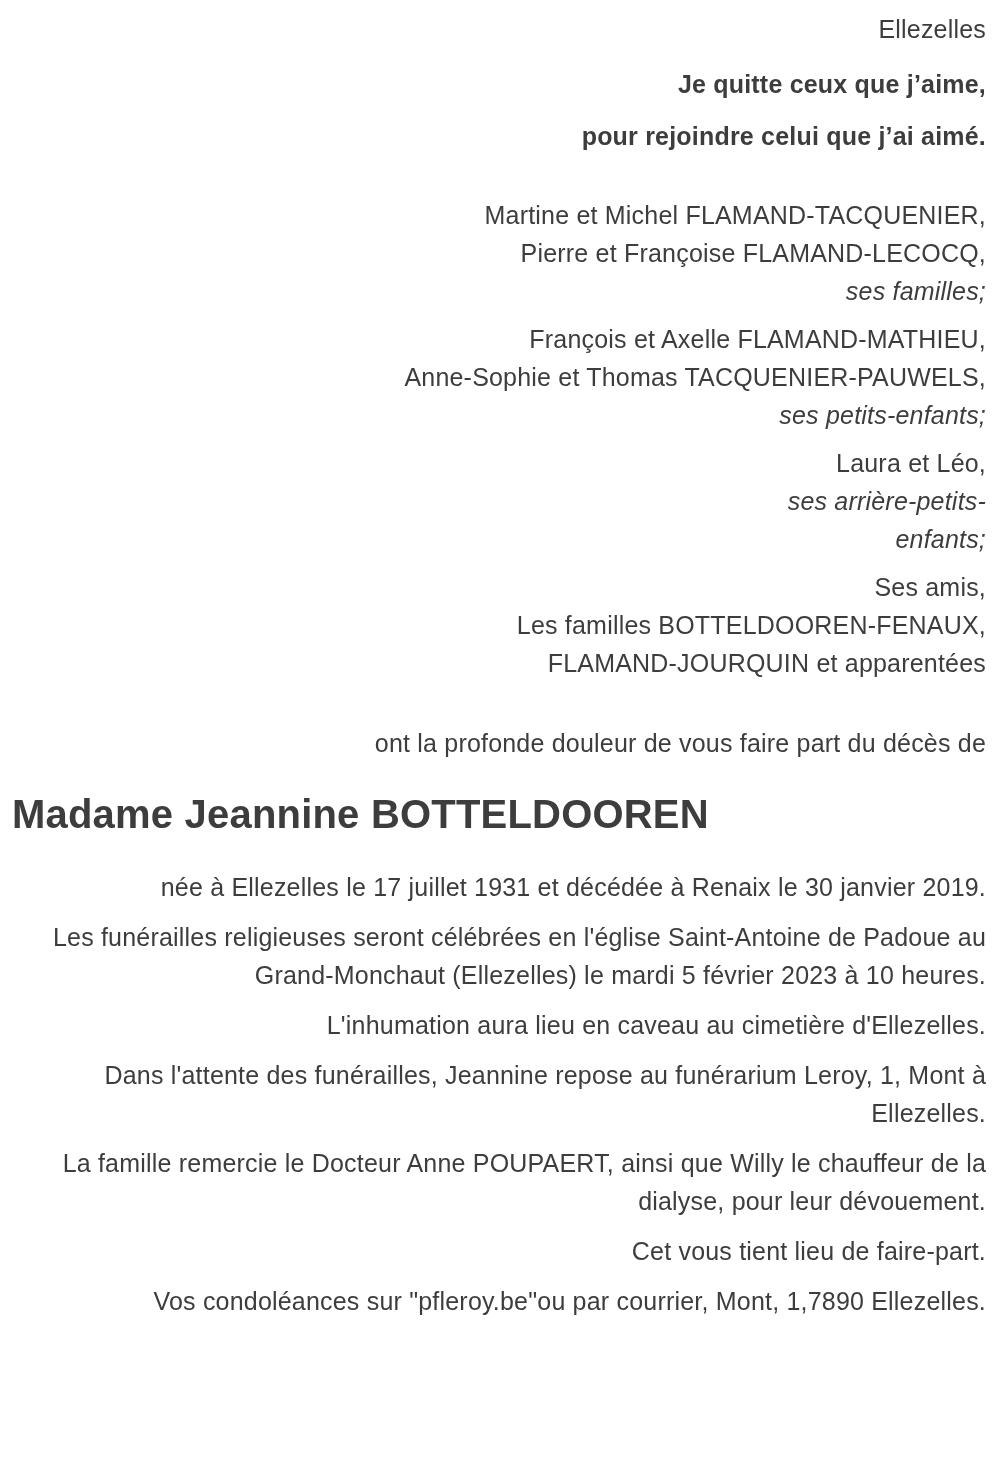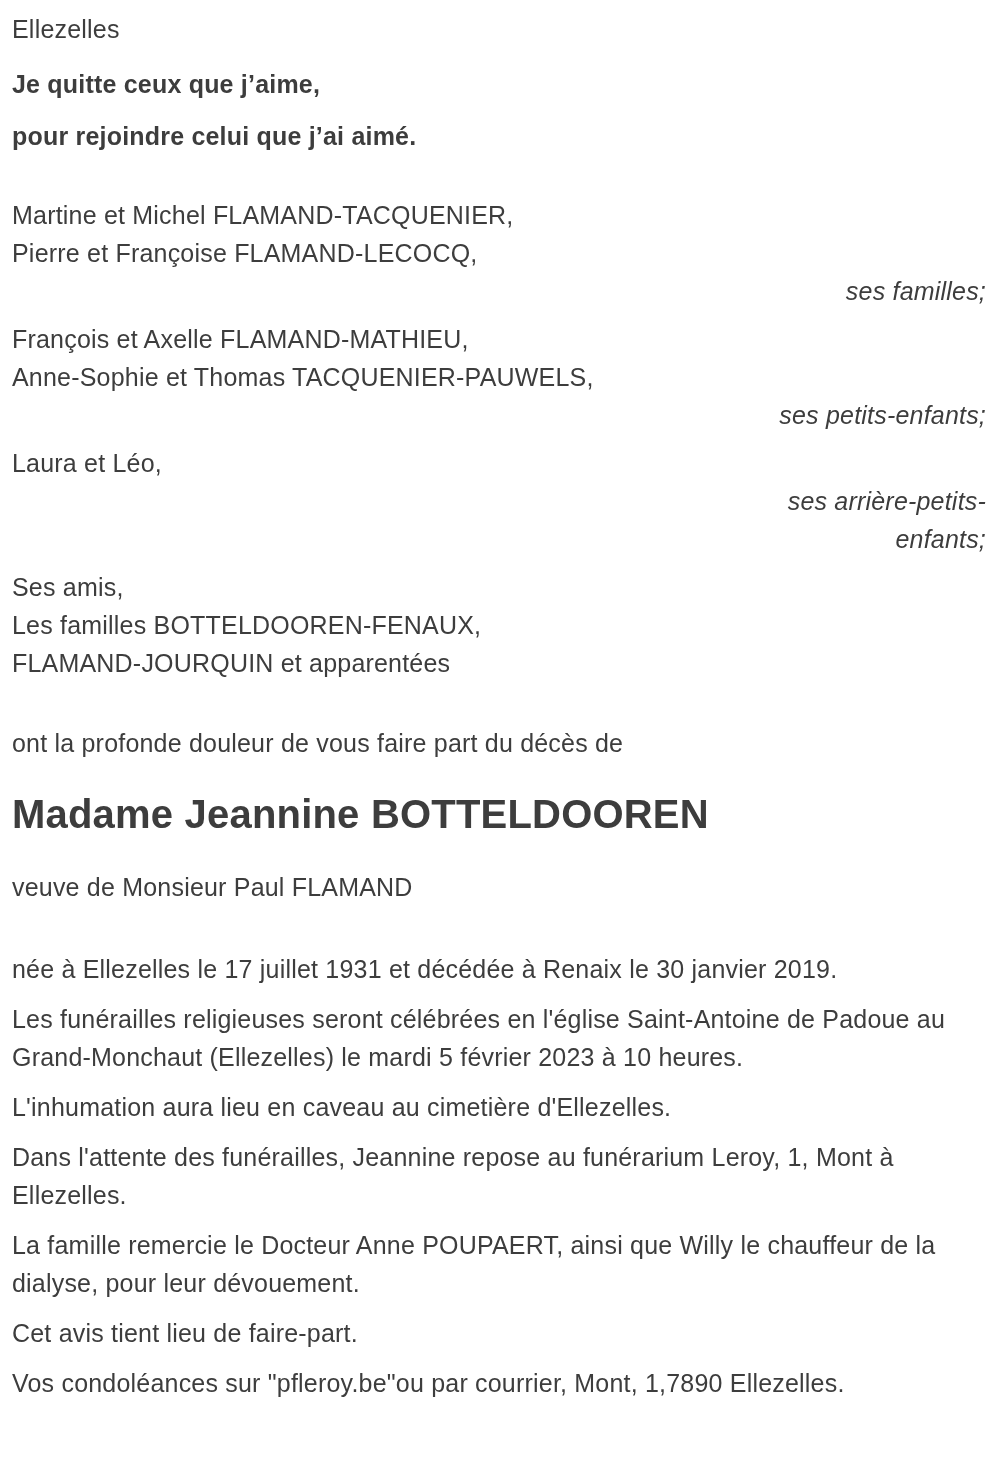--- a/index.html
+++ b/index.html
@@ -12,21 +12,21 @@
     color: #3d3d3d;
   }
   .page {
     position: relative;
     width: 1000px;
     min-height: 1463px;
     box-sizing: border-box;
     padding: 10px 14px 20px 12px;
     background: #ffffff;
   }
-  p { margin: 0; }
+  p { margin: 0; text-align: right; }
   .body-line {
     font-size: 25px;
     line-height: 38px;
     letter-spacing: 0.2px;
   }
   .location {
     margin-bottom: 10px;
   }
   .epigraph {
     font-size: 25px;
@@ -107,25 +107,24 @@
   <div class="friends-block">
     <p class="body-line">Ses amis,</p>
     <p class="body-line">Les familles BOTTELDOOREN-FENAUX,</p>
     <p class="body-line">FLAMAND-JOURQUIN et apparentées</p>
   </div>
 
   <p class="body-line intro">ont la profonde douleur de vous faire part du décès de</p>
 
   <h1 class="deceased">Madame Jeannine BOTTELDOOREN</h1>
 
-  <p class="body-line widow">veuve de Monsieur Paul FLAMAND</p>
 
   <div class="details">
     <p class="detail">née à Ellezelles le 17 juillet 1931 et décédée à Renaix le 30 janvier 2019.</p>
     <p class="detail">Les funérailles religieuses seront célébrées en l'église Saint-Antoine de Padoue au Grand-Monchaut (Ellezelles) le mardi 5 février 2023 à 10 heures.</p>
     <p class="detail">L'inhumation aura lieu en caveau au cimetière d'Ellezelles.</p>
     <p class="detail">Dans l'attente des funérailles, Jeannine repose au funérarium Leroy, 1, Mont à Ellezelles.</p>
     <p class="detail">La famille remercie le Docteur Anne POUPAERT, ainsi que Willy le chauffeur de la dialyse, pour leur dévouement.</p>
-    <p class="detail">Cet avis tient lieu de faire-part.</p>
+    <p class="detail">Cet vous tient lieu de faire-part.</p>
     <p class="detail">Vos condoléances sur "pfleroy.be"ou par courrier, Mont, 1,7890 Ellezelles.</p>
   </div>
 
 </div>
 
 </body></html>

